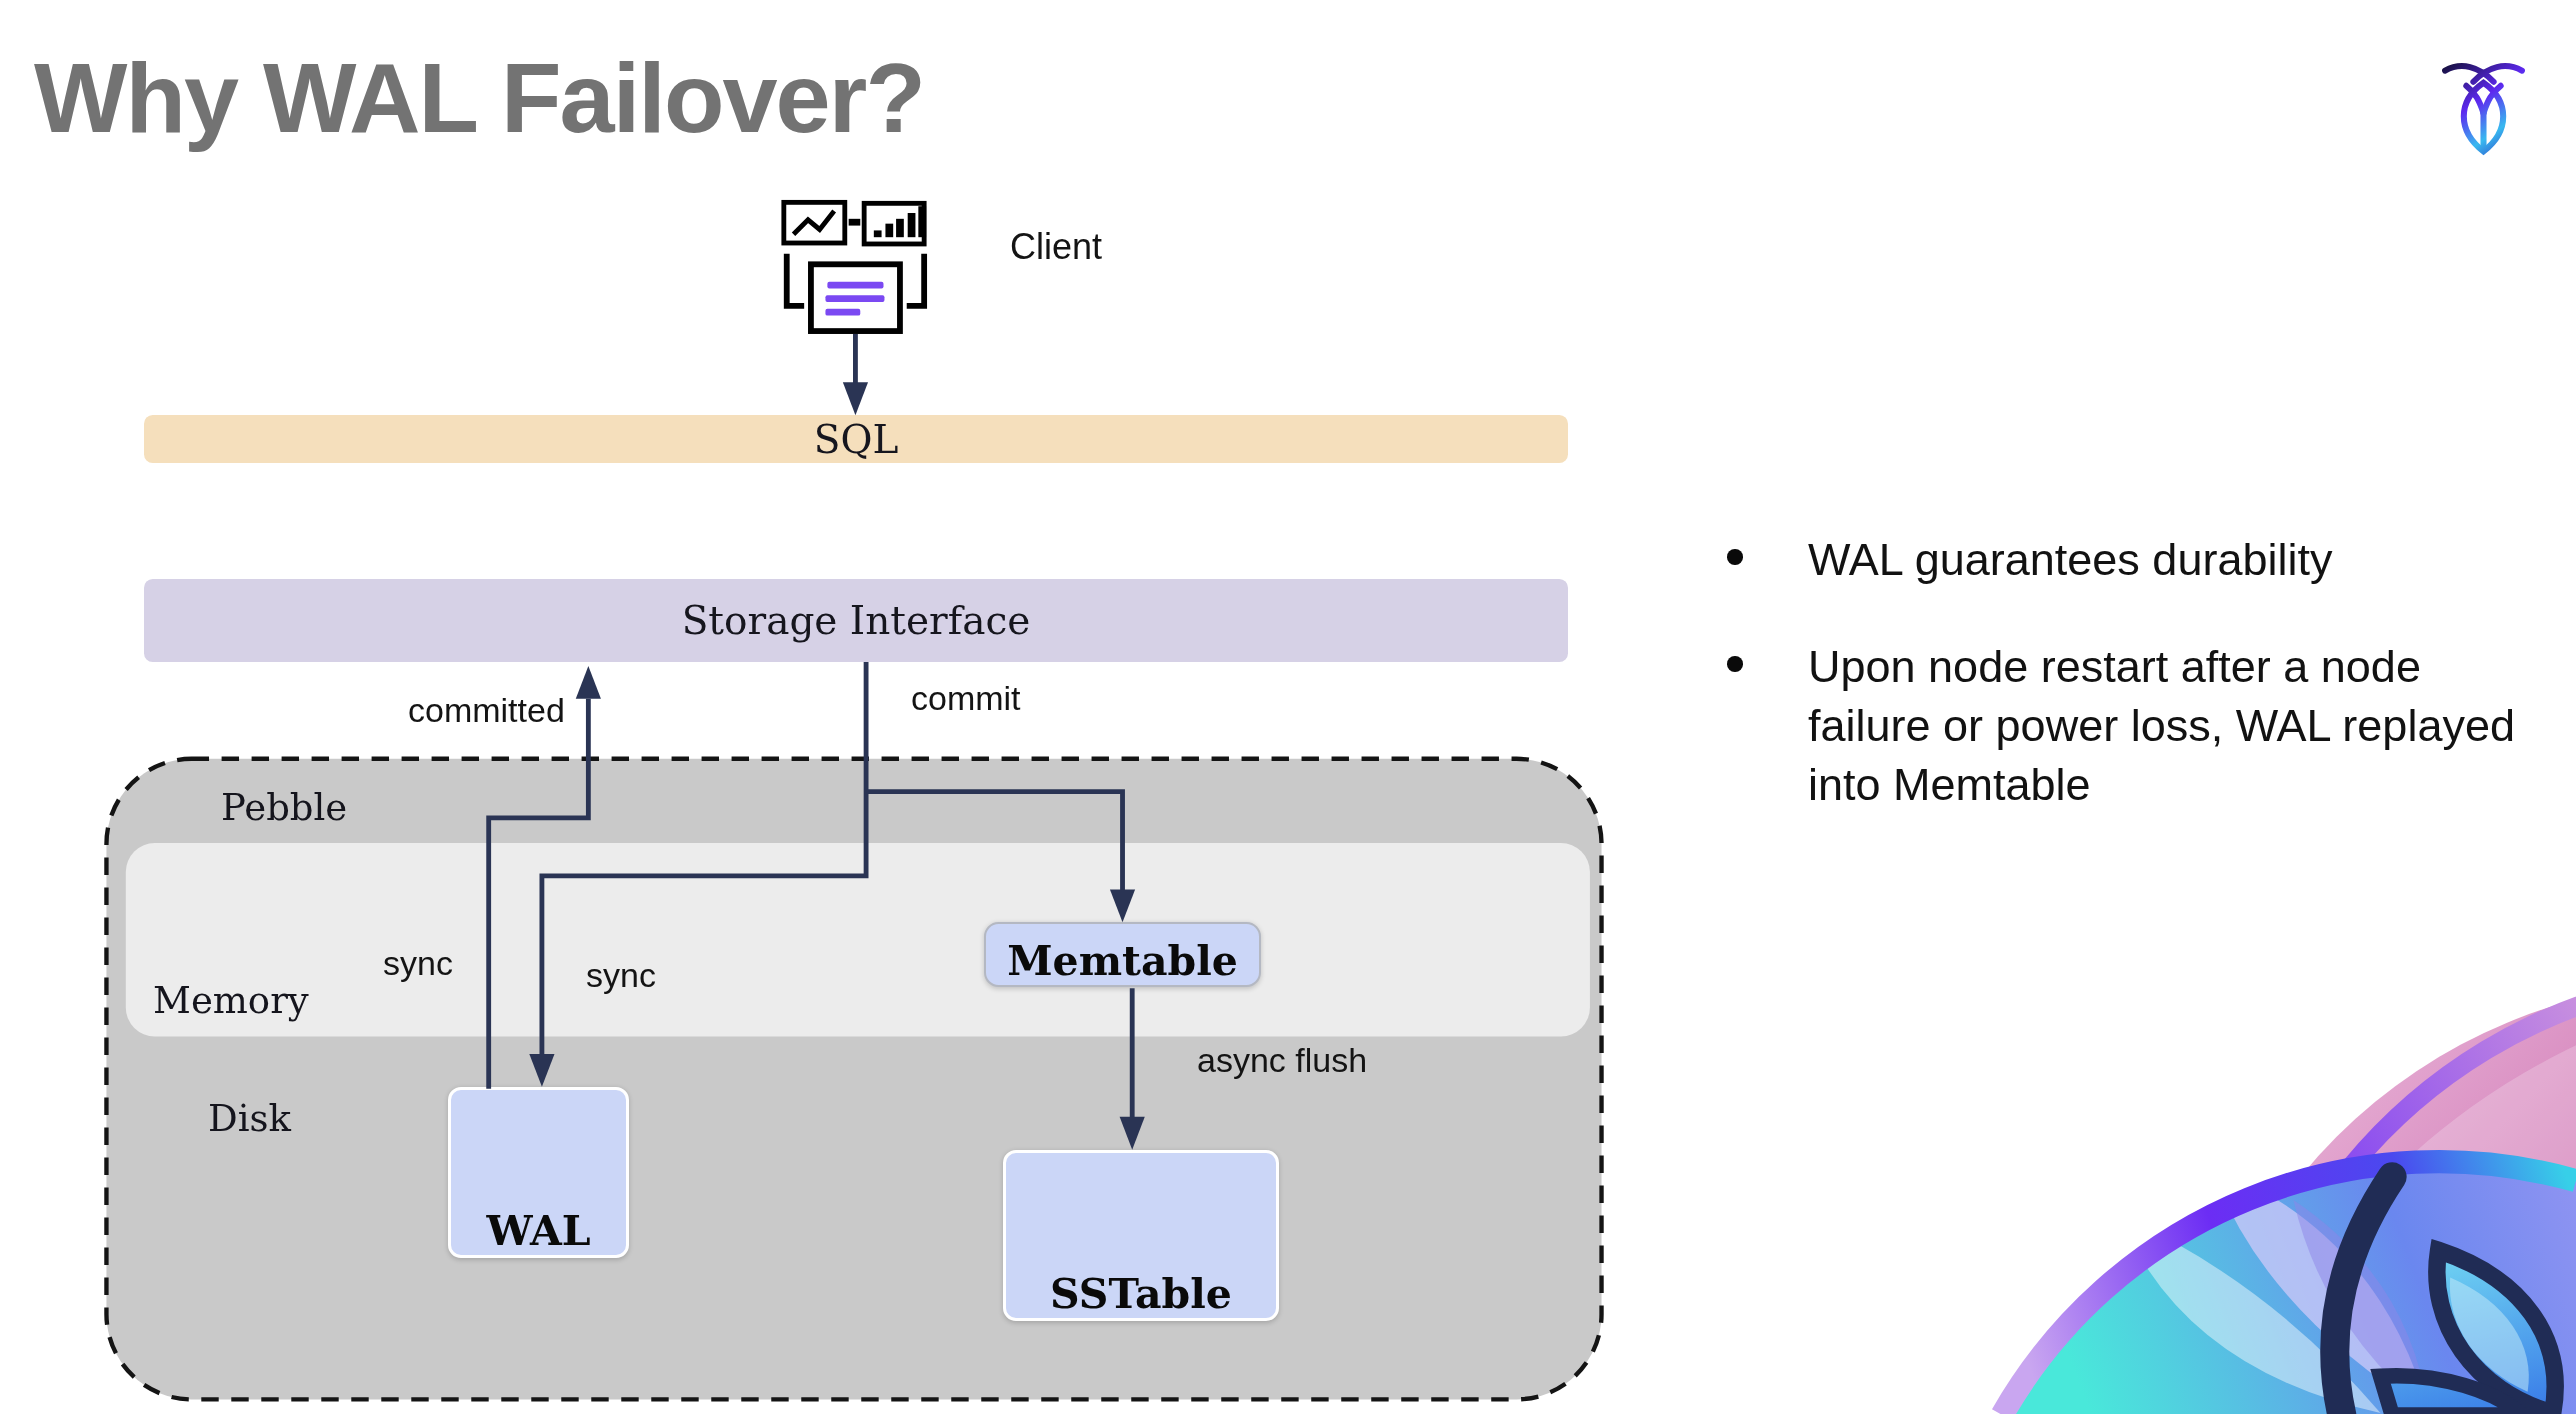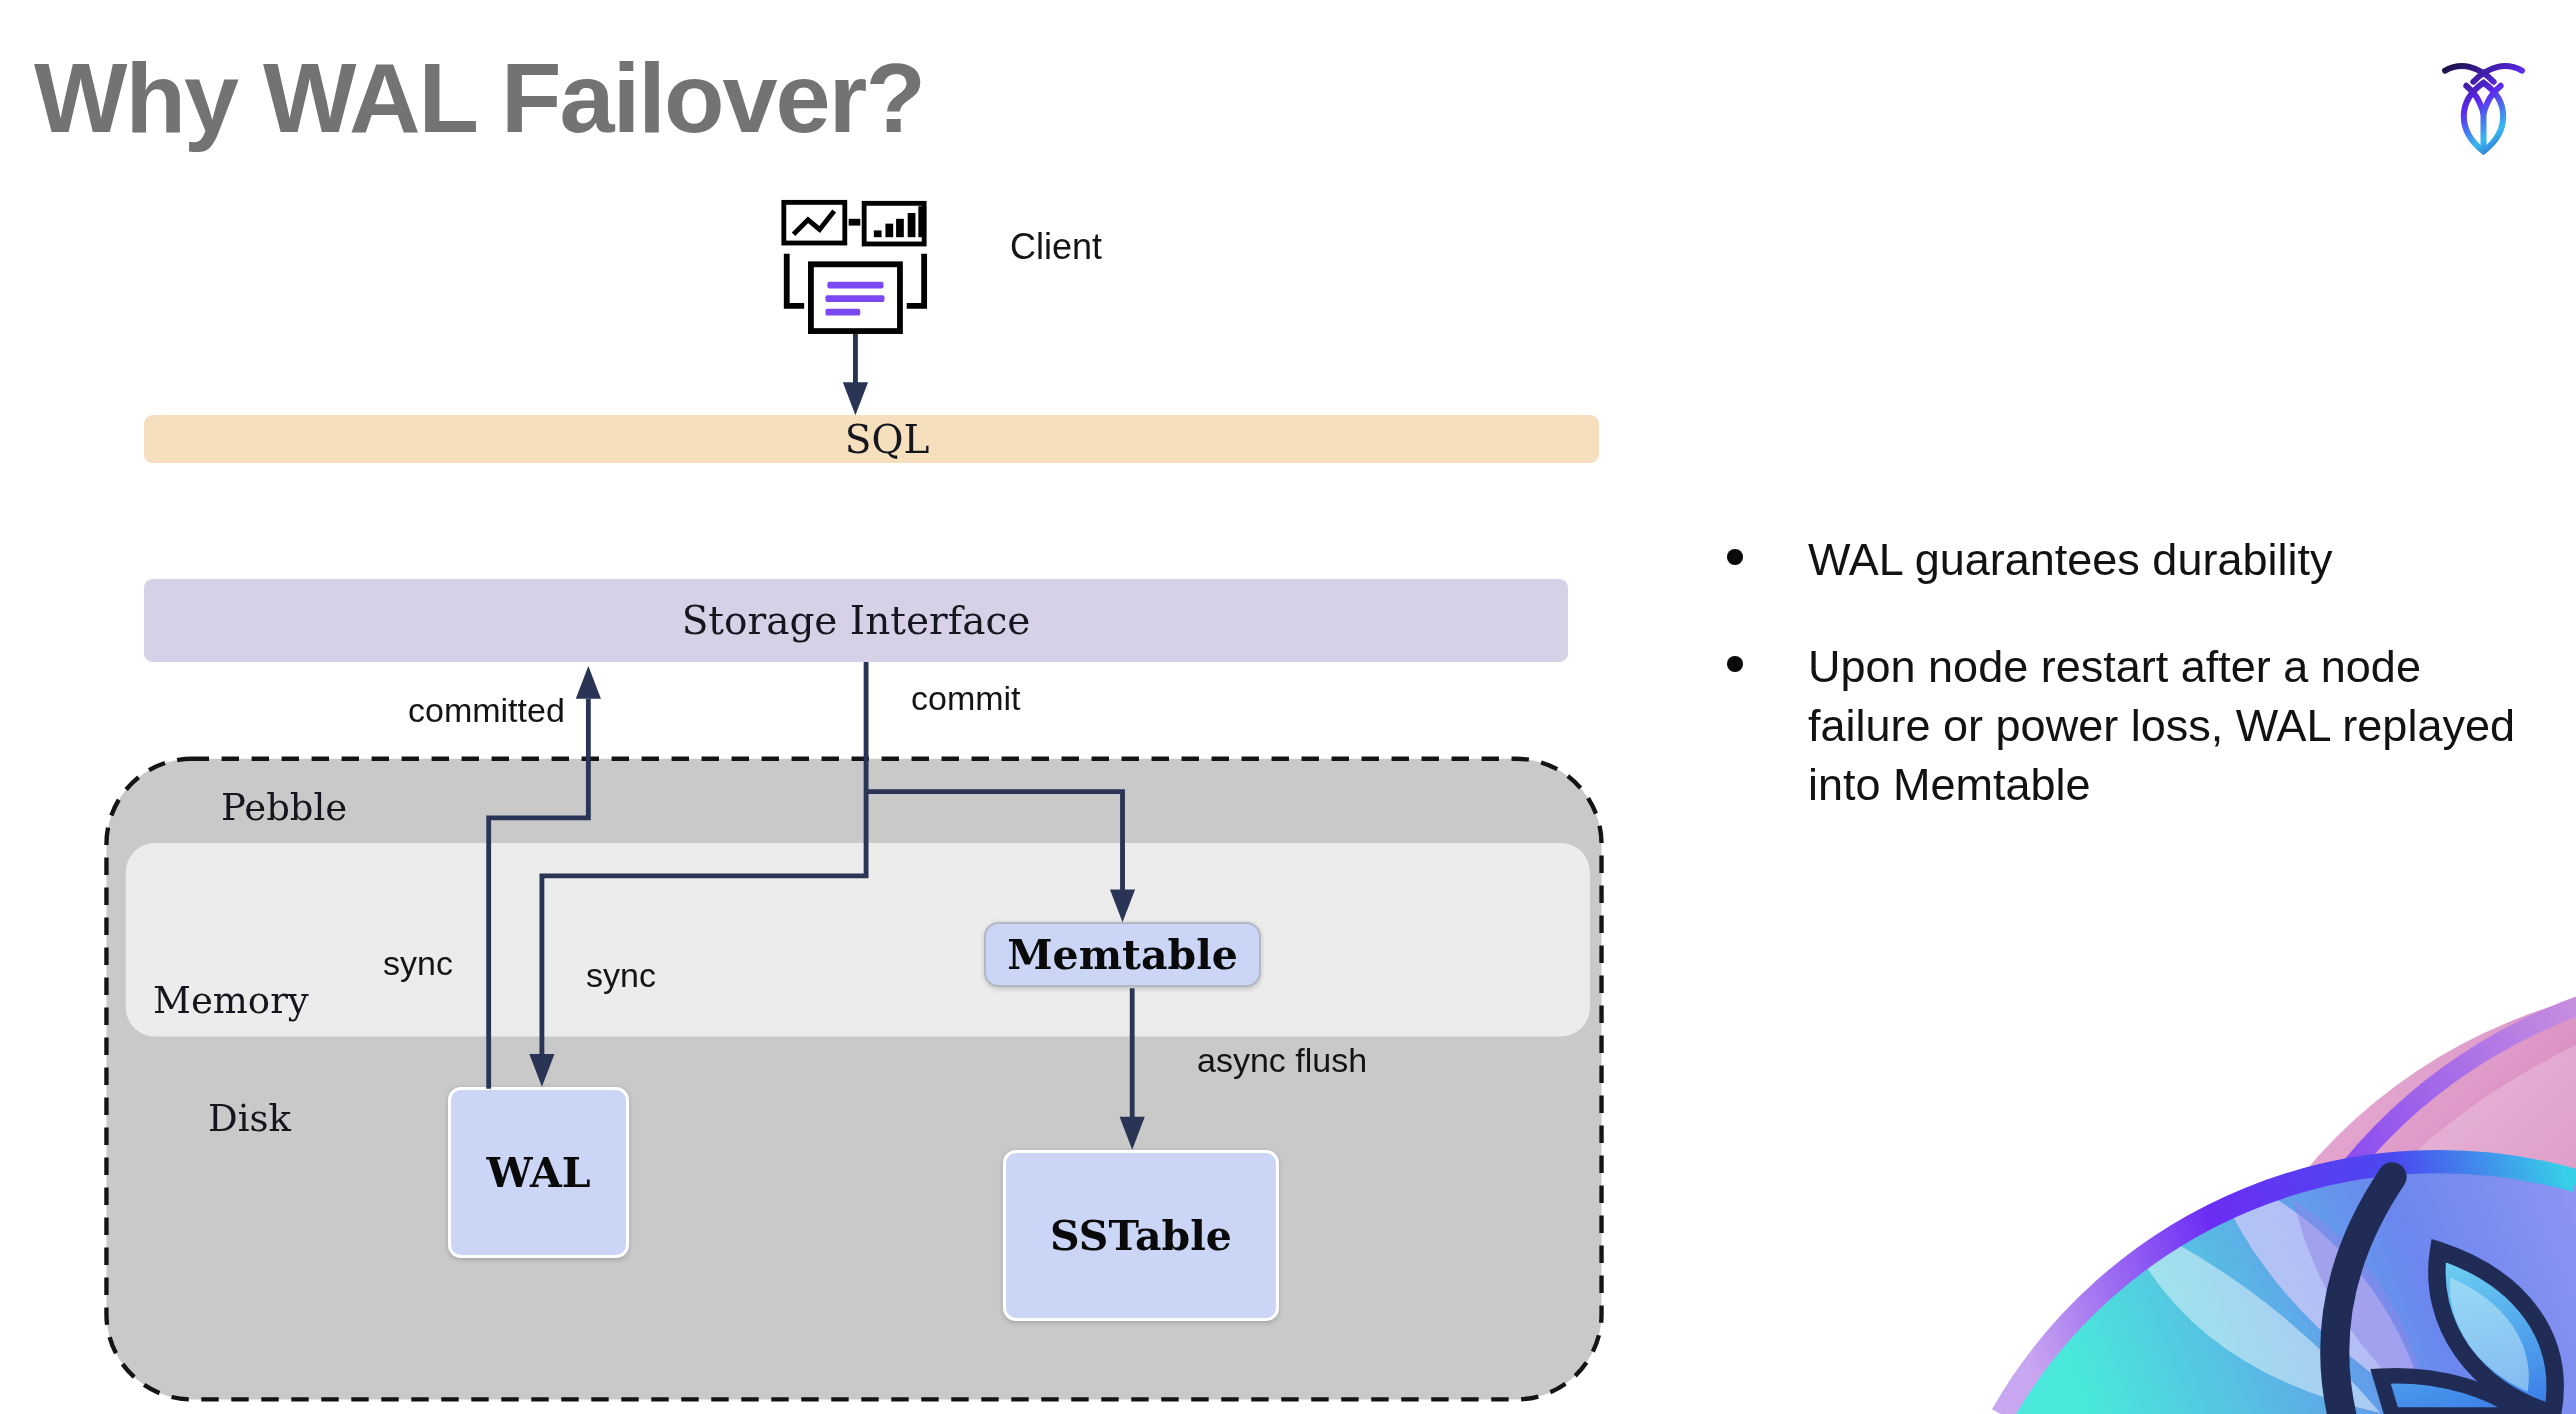--- a/index.html
+++ b/index.html
@@ -2,26 +2,26 @@
 <html><head>
 <meta charset="utf-8">
 <style>
   html,body{margin:0;padding:0;background:#ffffff;}
   #slide{position:relative;width:2576px;height:1415px;background:#ffffff;overflow:hidden;
          font-family:"Liberation Sans",sans-serif;}
   .abs{position:absolute;}
   #page-title{left:34px;top:41px;font-size:99px;font-weight:800;letter-spacing:-1.9px;color:#737373;white-space:nowrap;}
   .layer-bar{left:144px;width:1424px;border-radius:8.7px;display:flex;align-items:center;justify-content:center;
              font-family:"DejaVu Serif","Liberation Serif",serif;font-size:39px;color:#16161e;}
-  #bar-sql{top:415px;height:48px;background:#f5dfbc;padding-left:31px;}
+  #bar-sql{top:415px;height:48px;background:#f5dfbc;}
   #bar-kv{top:505px;height:48px;background:#b6dadd;}
   #bar-storage{top:579px;height:83px;background:#d6d1e6;}
   .edge-label{font-size:34px;color:#141414;white-space:nowrap;}
   .serif-label{font-family:"DejaVu Serif","Liberation Serif",serif;font-size:37px;color:#15151d;white-space:nowrap;}
-  .node-box{background:#cbd6f7;display:flex;align-items:center;justify-content:center;
+  .node-box{background:#cbd6f7;display:flex;align-items:flex-end;justify-content:center;
             font-family:"DejaVu Serif","Liberation Serif",serif;font-weight:bold;font-size:41px;color:#0a0a0a;
             box-shadow:0 1.9px 4.8px rgba(0,0,0,0.18);box-sizing:border-box;}
   #wal-box{left:448px;top:1087px;width:181px;height:171px;border:3.9px solid #ffffff;border-radius:13px;}
   #memtable-box{left:984px;top:922px;width:277px;height:65px;border:2.9px solid #b4b8c2;border-radius:14.5px;}
   #sstable-box{left:1003px;top:1150px;width:276px;height:171px;border:3.9px solid #ffffff;border-radius:13px;}
   .bullet-item{position:absolute;left:1684px;width:832px;}
   .bullet-dot{position:absolute;left:43px;top:19.4px;width:15.5px;height:15.5px;border-radius:50%;background:#0a0a0a;}
   .bullet-text{margin-left:124px;font-size:45px;line-height:59px;color:#121212;}
   svg{display:block;}
   .noptr{pointer-events:none;}

